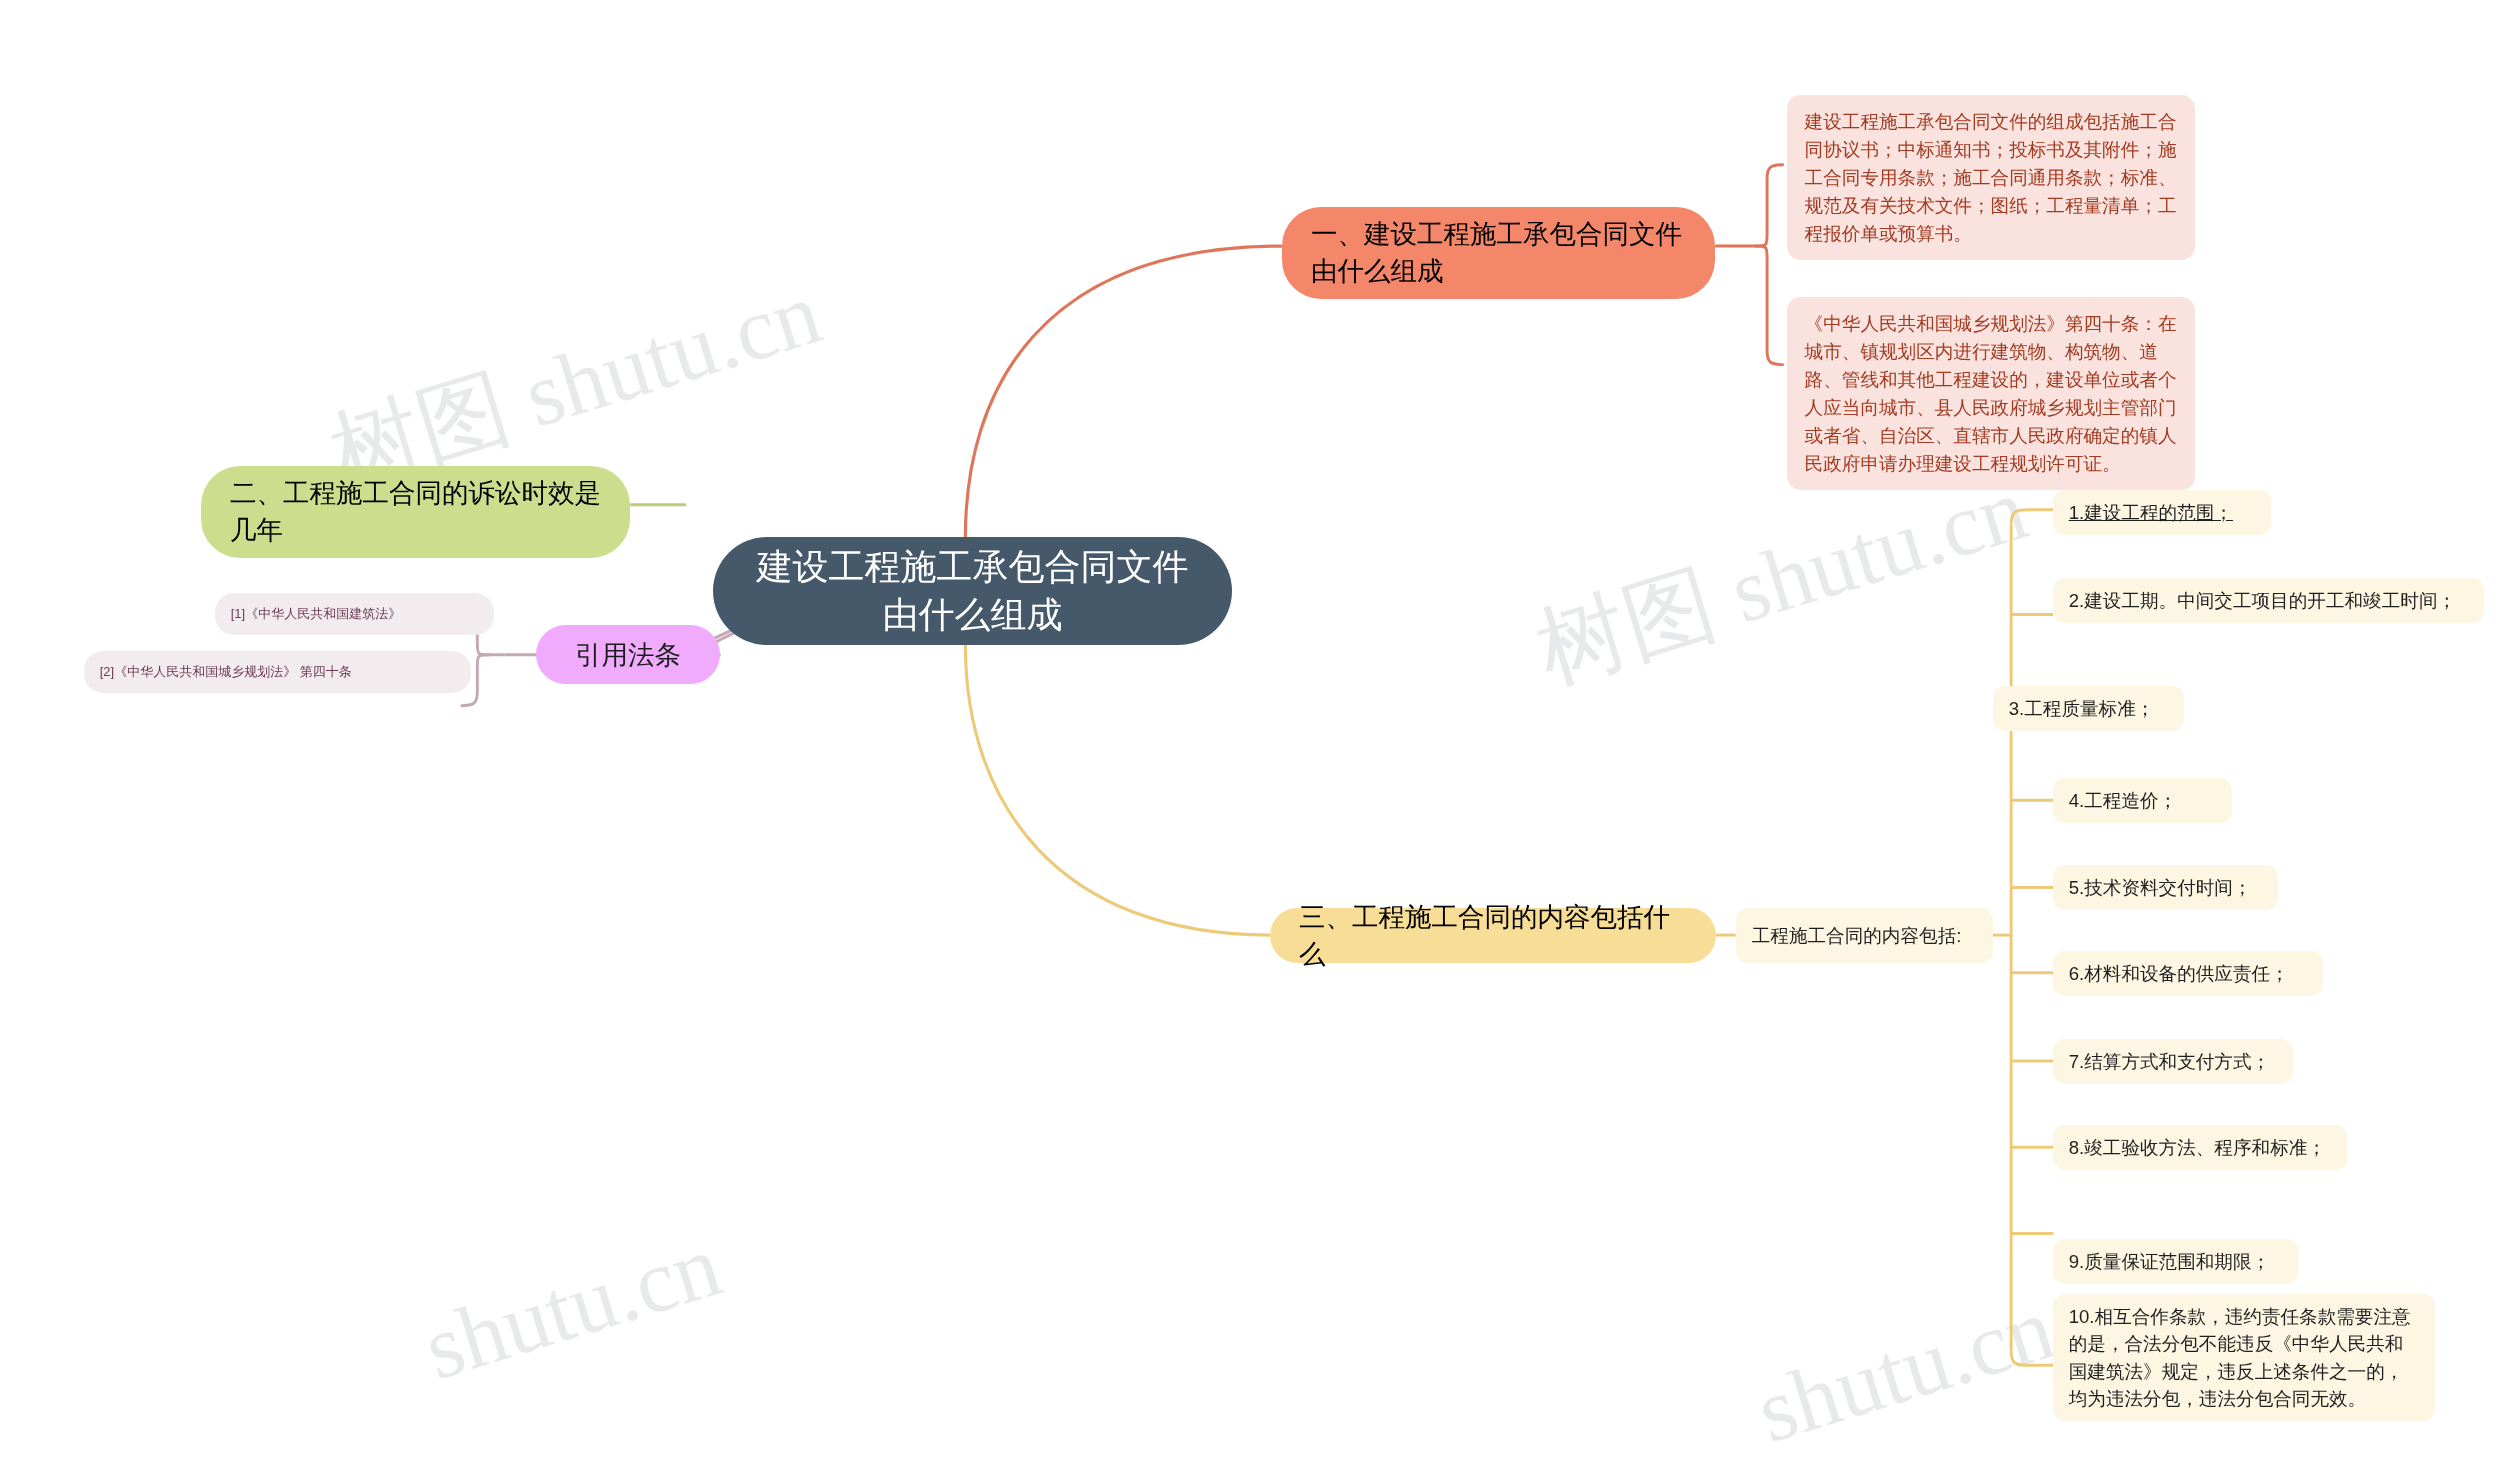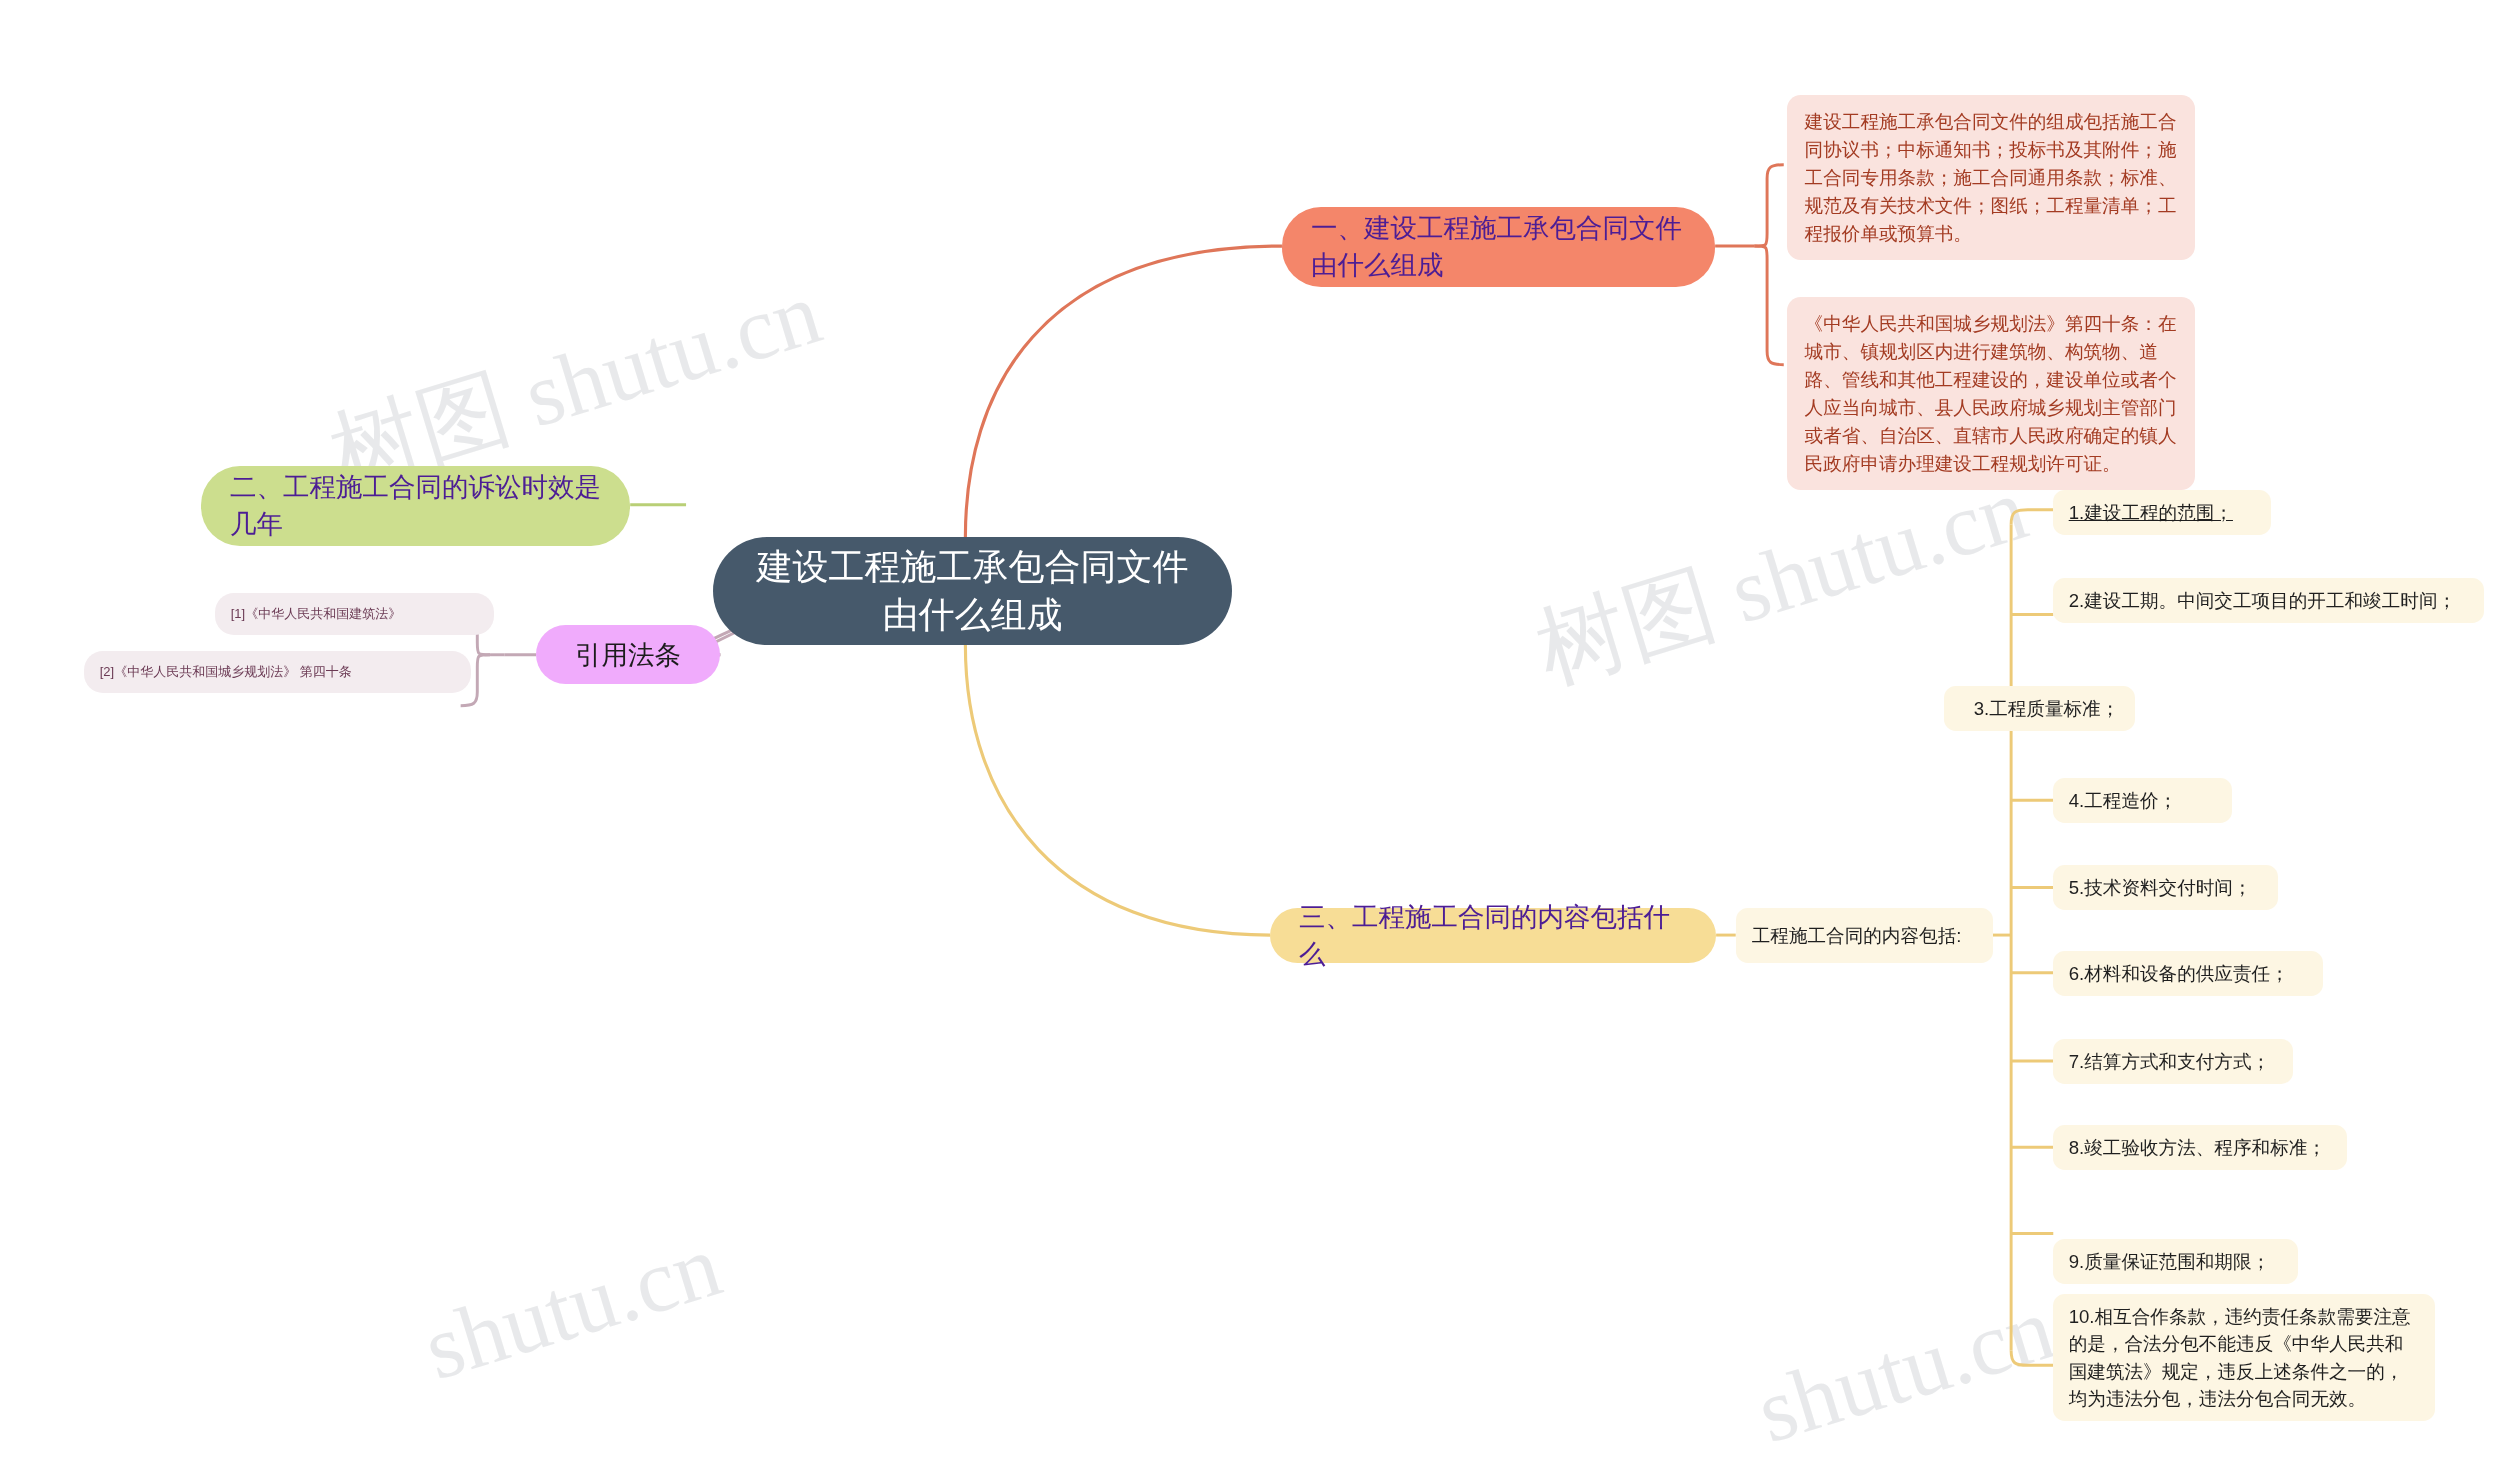--- a/index.html
+++ b/index.html
@@ -42,24 +42,24 @@
     font-size:36px;
     line-height:48px;
     display:flex;align-items:center;justify-content:center;
     text-align:center;
     padding:0 35px;
   }
 
   .branch{
     border-radius:39px;
     display:flex;align-items:center;
-    color:#4c1d95;
+    color:#000000;
     font-size:26.5px;
     line-height:37px;
-    padding:3px 29px;
+    padding:9px 29px;
     box-sizing:border-box;
   }
   .b1{left:1282px;top:207px;width:433px;min-height:78px;background:#f4866a;}
   .b2{left:201px;top:466px;width:429px;min-height:78px;background:#ccde8e;}
   .b3{left:1270px;top:908px;width:446px;height:55px;background:#f7dd96;justify-content:flex-start;}
 
   .subpill{
     background:#f0abfc;
     border-radius:33px;
     height:59px;
@@ -170,21 +170,21 @@
   <div class="node cite c2">[2]《中华人民共和国城乡规划法》 第四十条</div>
 
   <div class="node redbox r1">建设工程施工承包合同文件的组成包括施工合同协议书；中标通知书；投标书及其附件；施工合同专用条款；施工合同通用条款；标准、规范及有关技术文件；图纸；工程量清单；工程报价单或预算书。</div>
   <div class="node redbox r2">《中华人民共和国城乡规划法》第四十条：在城市、镇规划区内进行建筑物、构筑物、道路、管线和其他工程建设的，建设单位或者个人应当向城市、县人民政府城乡规划主管部门或者省、自治区、直辖市人民政府确定的镇人民政府申请办理建设工程规划许可证。</div>
 
   <div class="node ybox ylead">工程施工合同的内容包括:</div>
 
   <div id="item-layer">
       <div class="ybox litem" style="left: 2053px; top: 490px; width: 218px; text-decoration: underline;">1.建设工程的范围；</div>
       <div class="ybox litem" style="left: 2053px; top: 578px; width: 431px;">2.建设工期。中间交工项目的开工和竣工时间；</div>
-      <div class="ybox litem" style="left: 1944px; top: 686px; width: 191px; text-align: right;">3.工程质量标准；</div>
+      <div class="ybox litem" style="left: 1993px; top: 686px; width: 191px;">3.工程质量标准；</div>
       <div class="ybox litem" style="left: 2053px; top: 778px; width: 179px;">4.工程造价；</div>
       <div class="ybox litem" style="left: 2053px; top: 865px; width: 225px;">5.技术资料交付时间；</div>
       <div class="ybox litem" style="left: 2053px; top: 951px; width: 270px;">6.材料和设备的供应责任；</div>
       <div class="ybox litem" style="left: 2053px; top: 1039px; width: 240px;">7.结算方式和支付方式；</div>
       <div class="ybox litem" style="left: 2053px; top: 1125px; width: 294px;">8.竣工验收方法、程序和标准；</div>
       <div class="ybox litem" style="left: 2053px; top: 1211px; width: 245px; margin-top: 28px;">9.质量保证范围和期限；</div>
       <div class="ybox litem" style="left: 2053px; top: 1294px; width: 382px;">10.相互合作条款，违约责任条款需要注意的是，合法分包不能违反《中华人民共和国建筑法》规定，违反上述条件之一的，均为违法分包，违法分包合同无效。</div>
     </div>
 
 </div>

